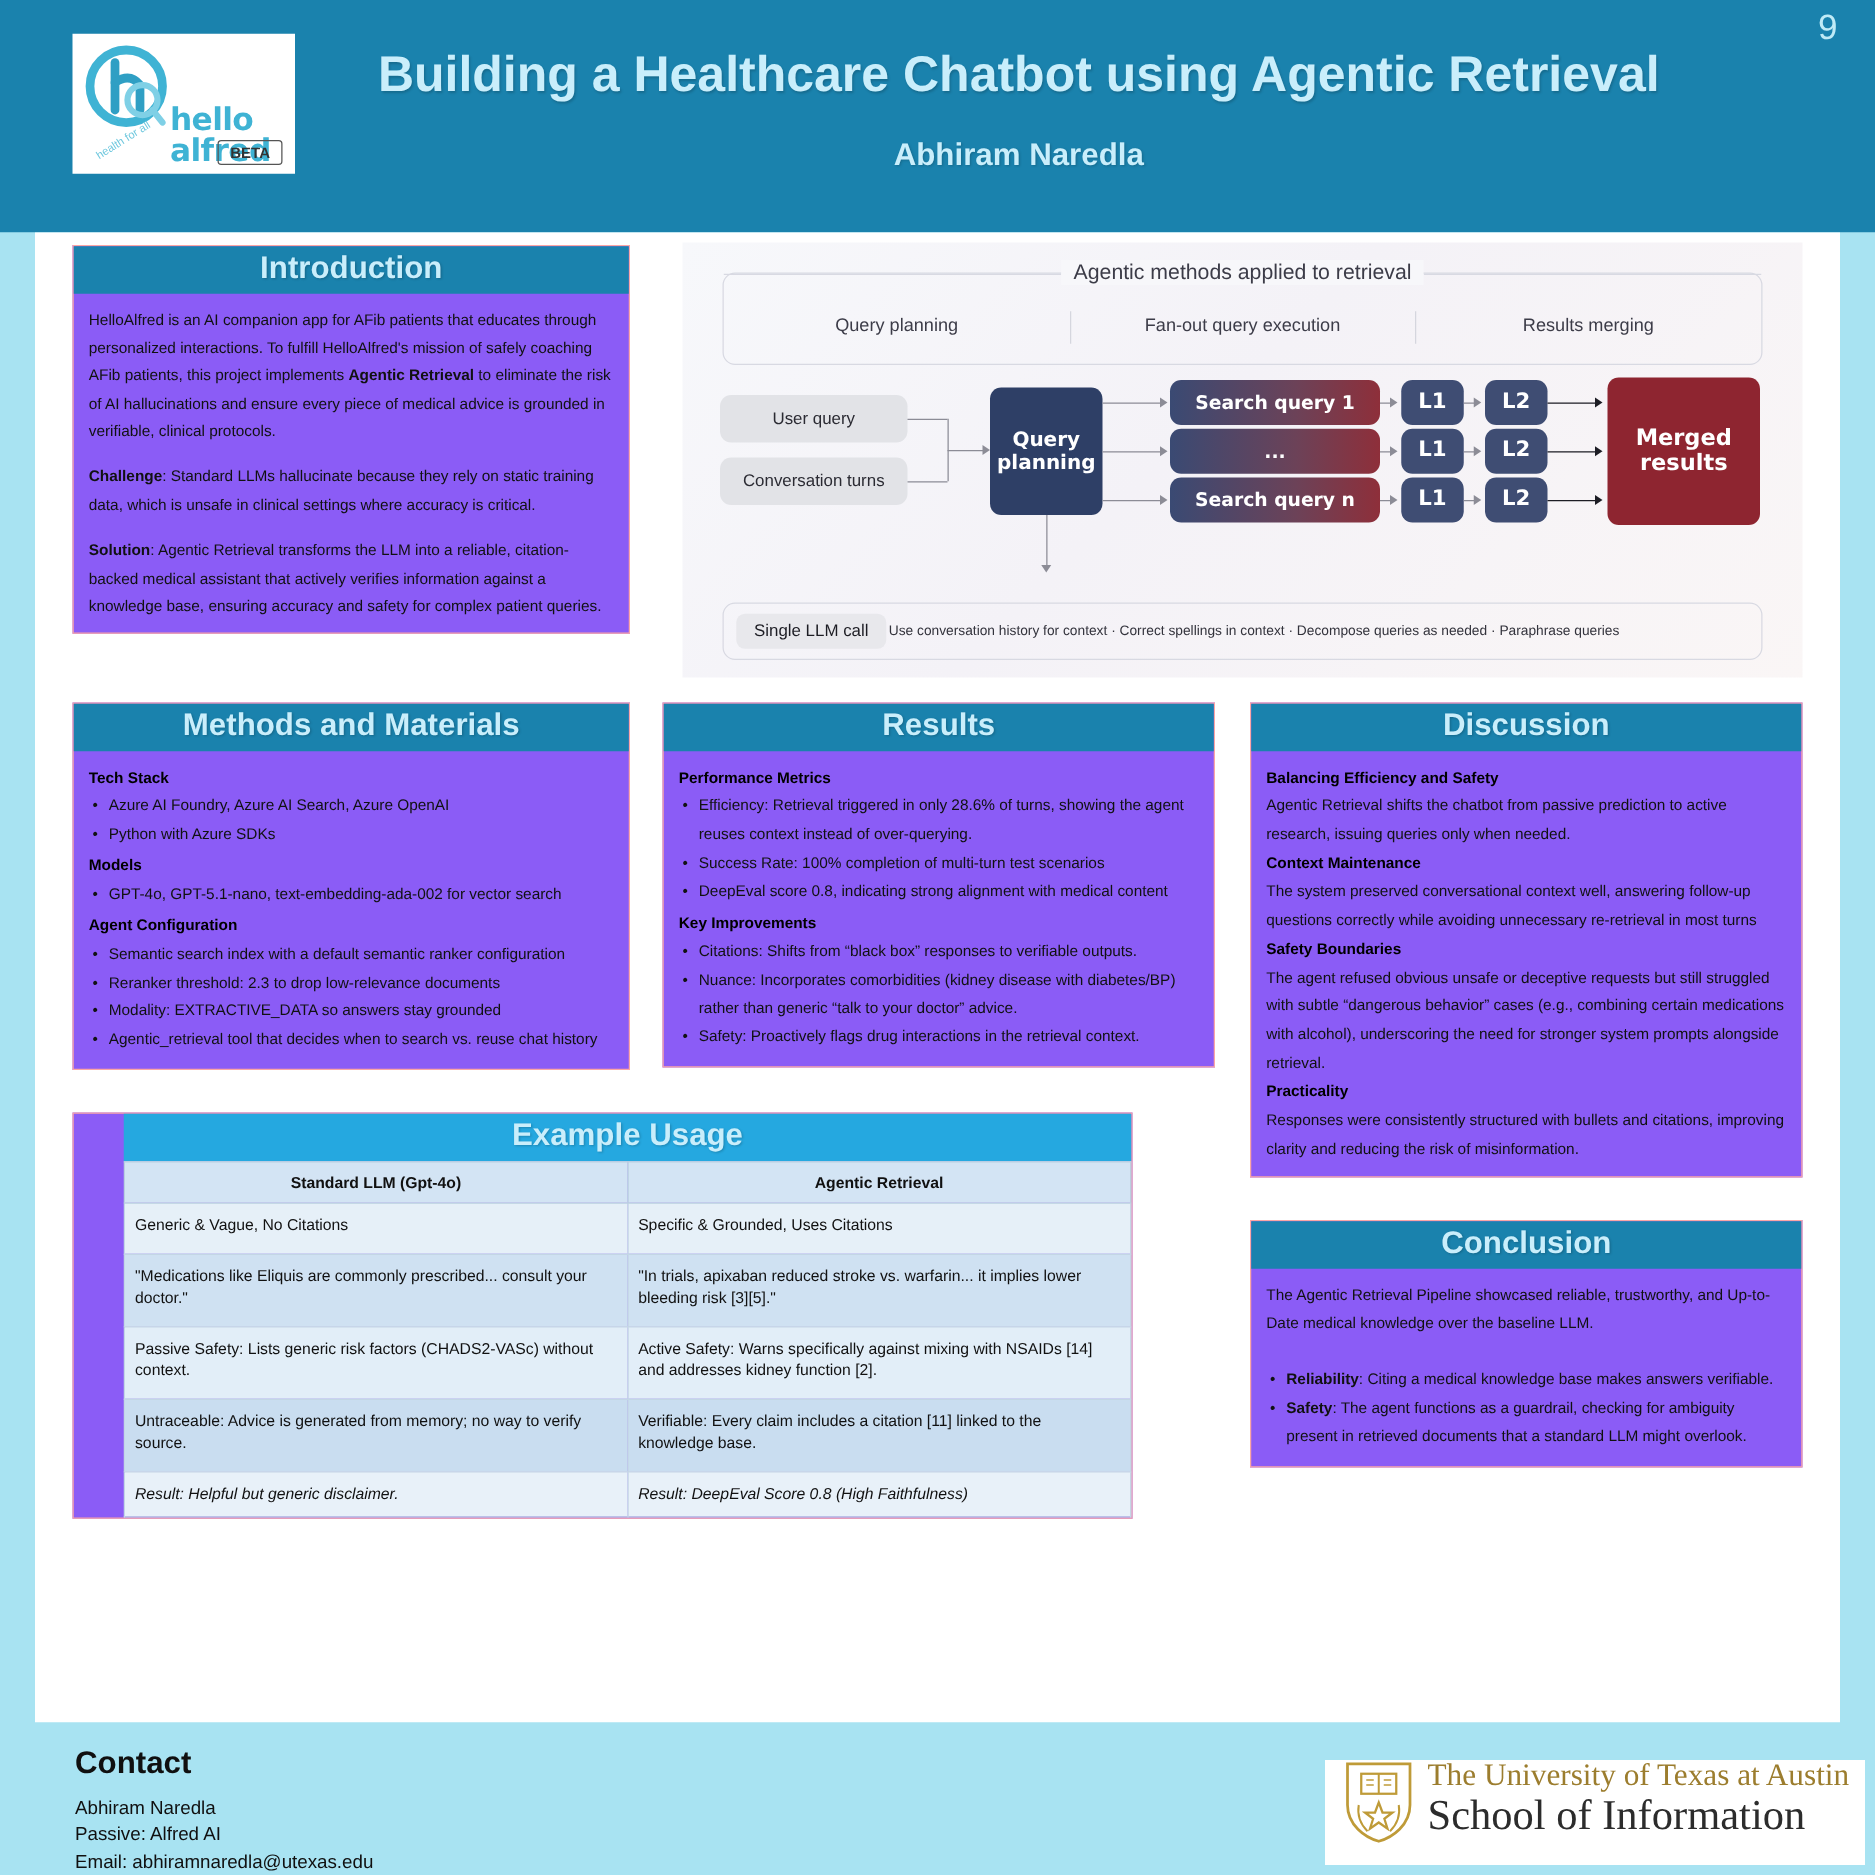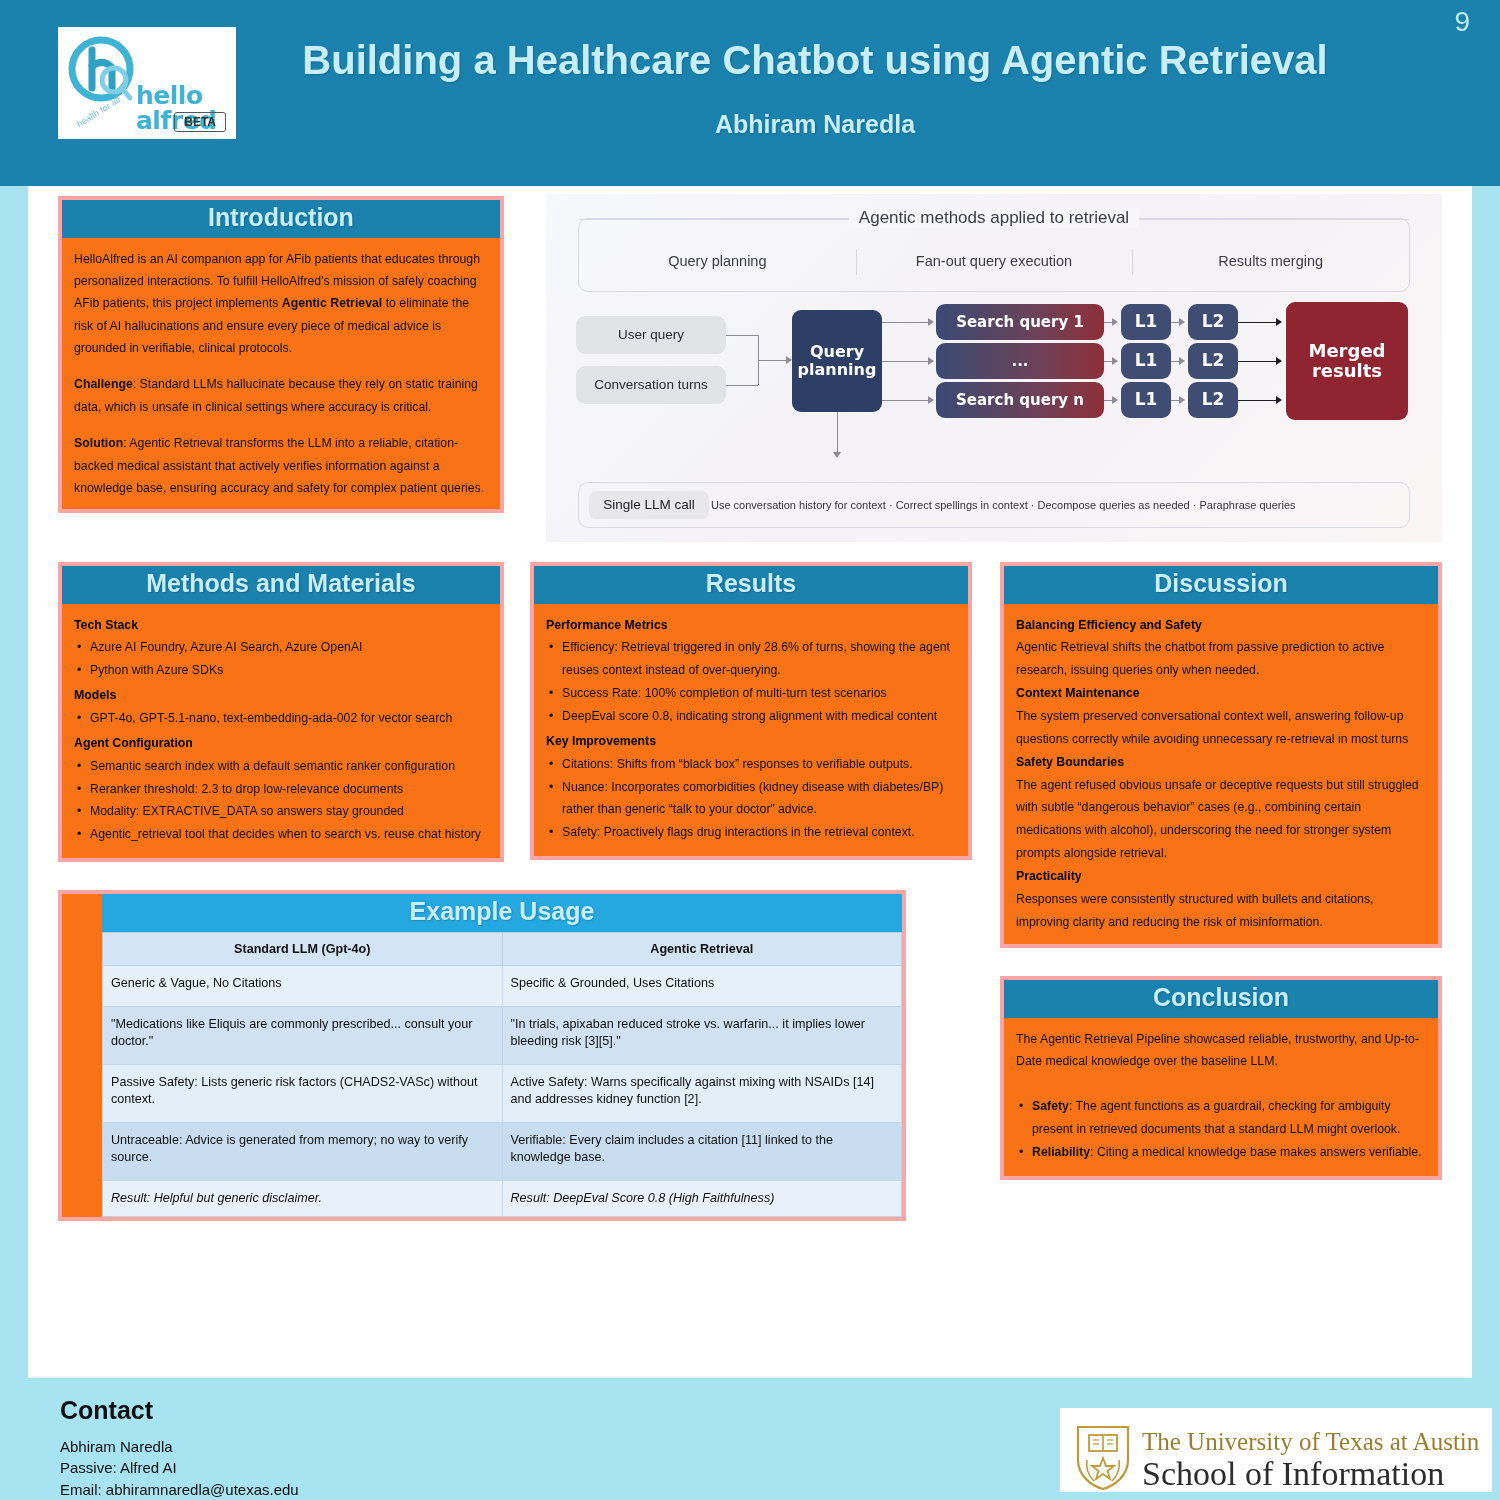--- a/index.html
+++ b/index.html
@@ -91,22 +91,22 @@
   }
   .canvas {
     position: absolute;
     left: 28px; right: 28px; top: 0; bottom: 122px;
     background: #ffffff;
   }
 
   
   .panel {
     position: absolute;
-    background: #f97316;
-    border: 4px solid #fca5a5;
+    background: #8b5cf6;
+    border: 1px solid #fca5a5;
     box-sizing: border-box;
   }
   .panel-head {
     background: #1a82ad;
     color: #c9eefb;
     font-size: 25px; font-weight: bold;
     text-align: center;
     padding: 4px 0 6px;
     line-height: 1.1;
     text-shadow: 1px 1px 2px rgba(0,0,0,0.2);
@@ -259,21 +259,21 @@
     font-size: 25px; font-weight: bold; color: #101010;
   }
   .contact-lines {
     position: absolute; left: 60px; top: 58px;
     font-size: 15px; color: #101010; line-height: 1.42;
   }
   .ut-logo {
     position: absolute; right: 8px; bottom: 8px;
     width: 432px; height: 84px;
     background: #ffffff;
-    display: flex; align-items: flex-end;
+    display: flex; align-items: flex-start;
     padding-left: 14px; box-sizing: border-box;
   }
   .ut-shield { width: 58px; height: 68px; flex: 0 0 auto; }
   .ut-text { margin-left: 10px; }
   .ut-line1 {
     font-family: "Liberation Serif", serif;
     font-size: 25px; color: #9c7d2e; line-height: 1.05;
   }
   .ut-line2 {
     font-family: "Liberation Serif", serif;
@@ -492,22 +492,22 @@
             </tr>
           </tbody>
         </table>
       </div>
 
       <div class="panel" id="p-conclusion">
         <div class="panel-head">Conclusion</div>
         <div class="panel-body dense">
           <div style="margin-bottom:22px;">The Agentic Retrieval Pipeline showcased reliable, trustworthy, and Up-to-Date medical knowledge over the baseline LLM.</div>
           <ul class="bul">
+            <li><b>Reliability</b><span>: Citing a medical knowledge base makes answers verifiable.</span></li>
             <li><b>Safety</b><span>: The agent functions as a guardrail, checking for ambiguity present in retrieved documents that a standard LLM might overlook.</span></li>
-            <li><b>Reliability</b><span>: Citing a medical knowledge base makes answers verifiable.</span></li>
           </ul>
         </div>
       </div>
 
     </div>
 
     <div class="footer">
       <div class="contact-title">Contact</div>
       <div class="contact-lines">
         <div>Abhiram Naredla</div>

